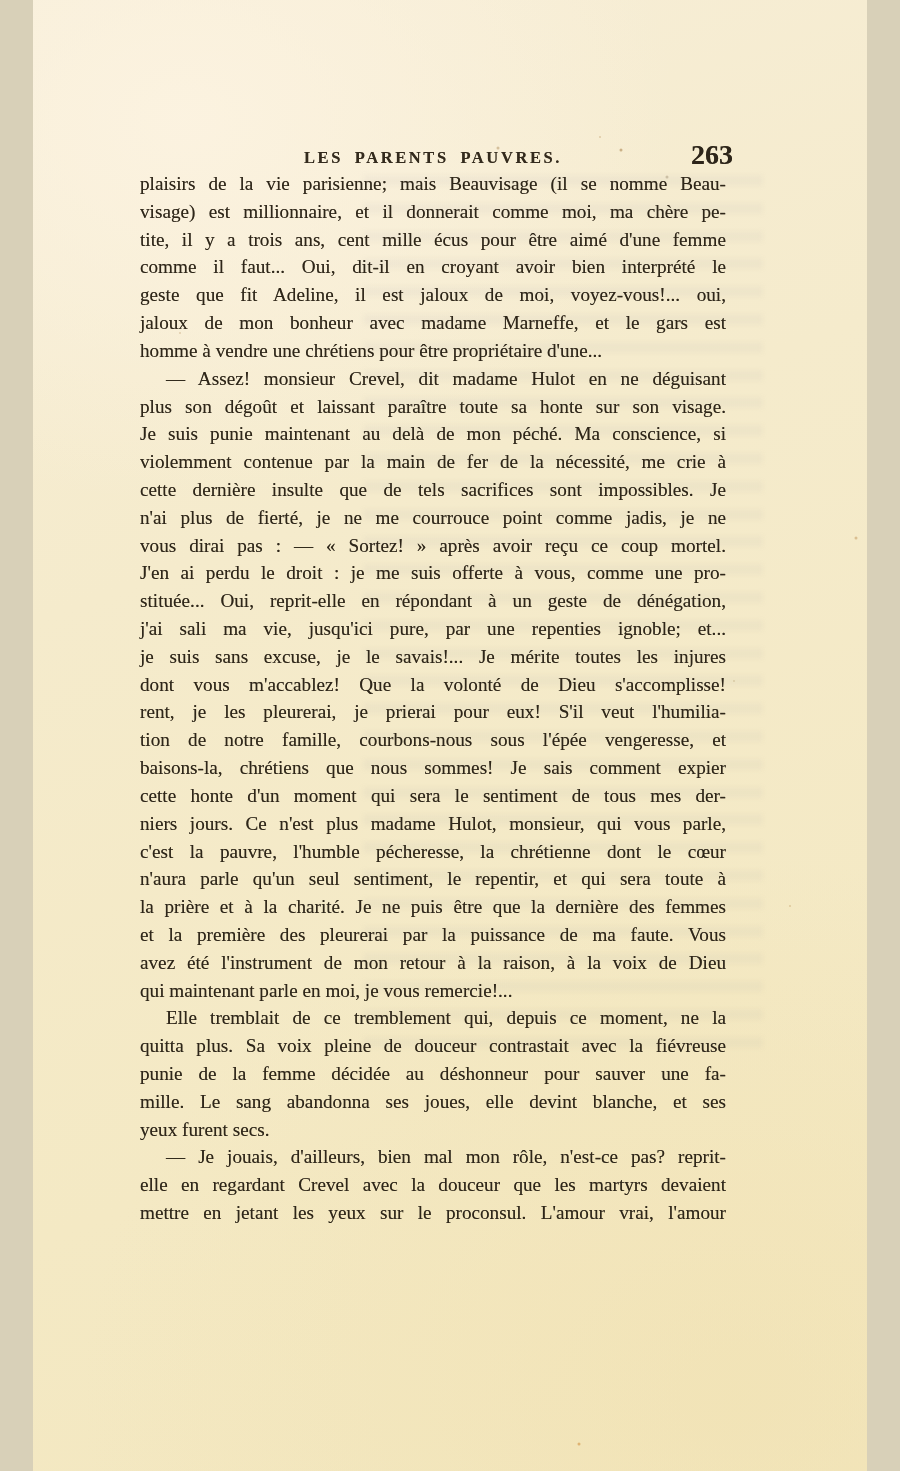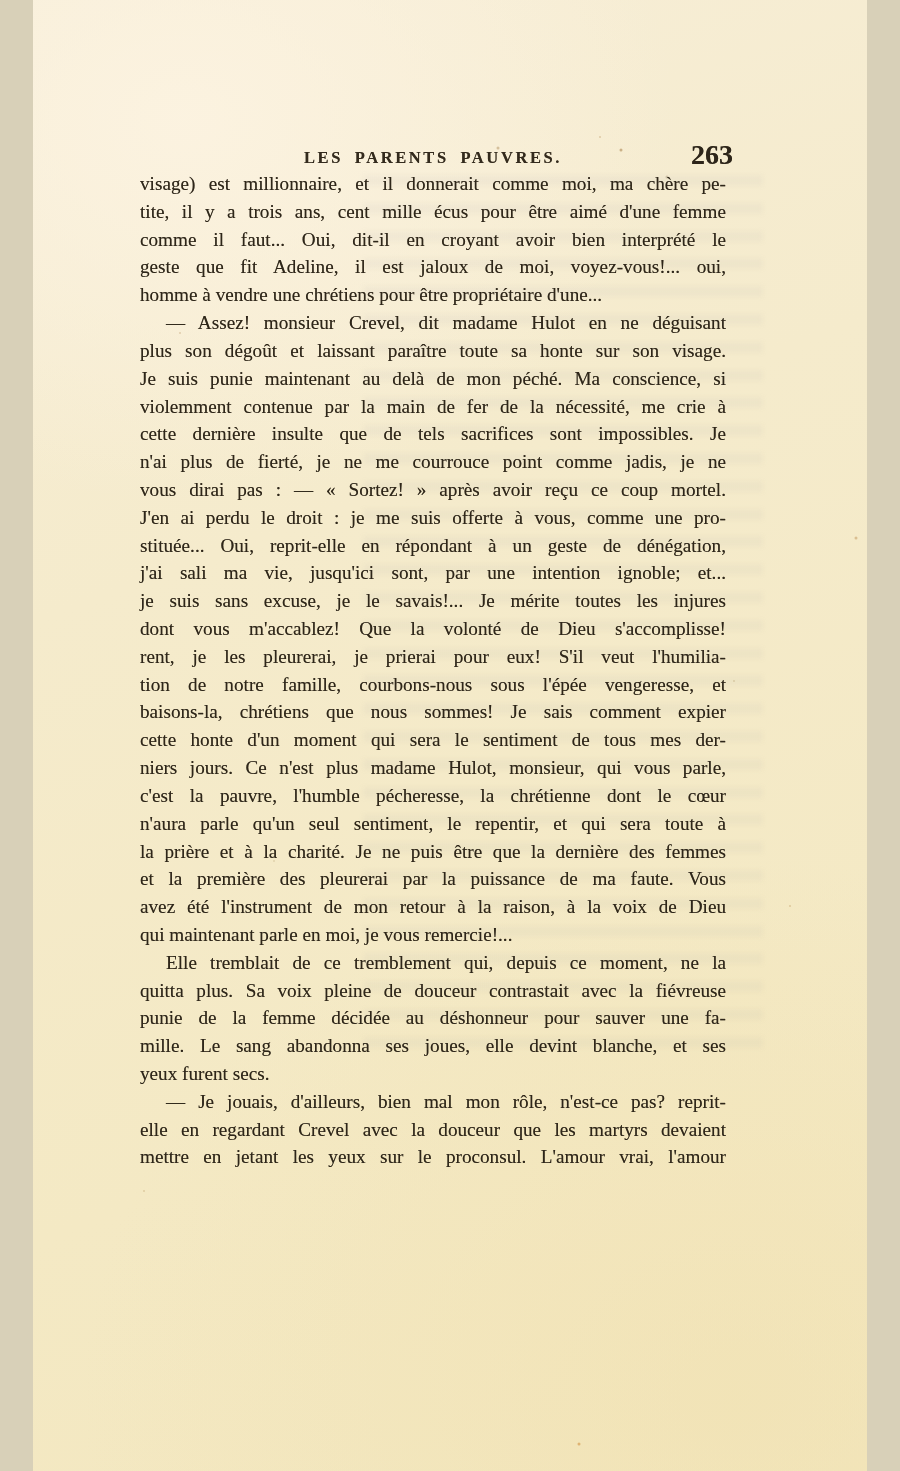--- a/index.html
+++ b/index.html
@@ -115,35 +115,37 @@
 <div class="page">
   <div class="ghost"></div>
   <div class="specks"></div>
 
   <div class="running-head">
     <span class="head-title">LES PARENTS PAUVRES.</span>
     <span class="page-number">263</span>
   </div>
 
   <div class="text-block" id="text-block">
+      <div class="line">plaisirs de la vie parisienne; mais Beauvisage (il se nomme Beau-</div>
       <div class="line">visage) est millionnaire, et il donnerait comme moi, ma chère pe-</div>
       <div class="line">tite, il y a trois ans, cent mille écus pour être aimé d'une femme</div>
       <div class="line">comme il faut... Oui, dit-il en croyant avoir bien interprété le</div>
       <div class="line">geste que fit Adeline, il est jaloux de moi, voyez-vous!... oui,</div>
+      <div class="line">jaloux de mon bonheur avec madame Marneffe, et le gars est</div>
       <div class="line end">homme à vendre une chrétiens pour être propriétaire d'une...</div>
       <div class="line indent">— Assez! monsieur Crevel, dit madame Hulot en ne déguisant</div>
       <div class="line">plus son dégoût et laissant paraître toute sa honte sur son visage.</div>
       <div class="line">Je suis punie maintenant au delà de mon péché. Ma conscience, si</div>
       <div class="line">violemment contenue par la main de fer de la nécessité, me crie à</div>
       <div class="line">cette dernière insulte que de tels sacrifices sont impossibles. Je</div>
       <div class="line">n'ai plus de fierté, je ne me courrouce point comme jadis, je ne</div>
       <div class="line">vous dirai pas : — « Sortez! » après avoir reçu ce coup mortel.</div>
       <div class="line">J'en ai perdu le droit : je me suis offerte à vous, comme une pro-</div>
       <div class="line">stituée... Oui, reprit-elle en répondant à un geste de dénégation,</div>
-      <div class="line">j'ai sali ma vie, jusqu'ici sont, par une intention ignoble; et...</div>
+      <div class="line">j'ai sali ma vie, jusqu'ici pure, par une repenties ignoble; et...</div>
       <div class="line">je suis sans excuse, je le savais!... Je mérite toutes les injures</div>
       <div class="line">dont vous m'accablez! Que la volonté de Dieu s'accomplisse!</div>
       <div class="line">rent, je les pleurerai, je prierai pour eux! S'il veut l'humilia-</div>
       <div class="line">tion de notre famille, courbons-nous sous l'épée vengeresse, et</div>
       <div class="line">baisons-la, chrétiens que nous sommes! Je sais comment expier</div>
       <div class="line">cette honte d'un moment qui sera le sentiment de tous mes der-</div>
       <div class="line">niers jours. Ce n'est plus madame Hulot, monsieur, qui vous parle,</div>
       <div class="line">c'est la pauvre, l'humble pécheresse, la chrétienne dont le cœur</div>
       <div class="line">n'aura parle qu'un seul sentiment, le repentir, et qui sera toute à</div>
       <div class="line">la prière et à la charité. Je ne puis être que la dernière des femmes</div>

